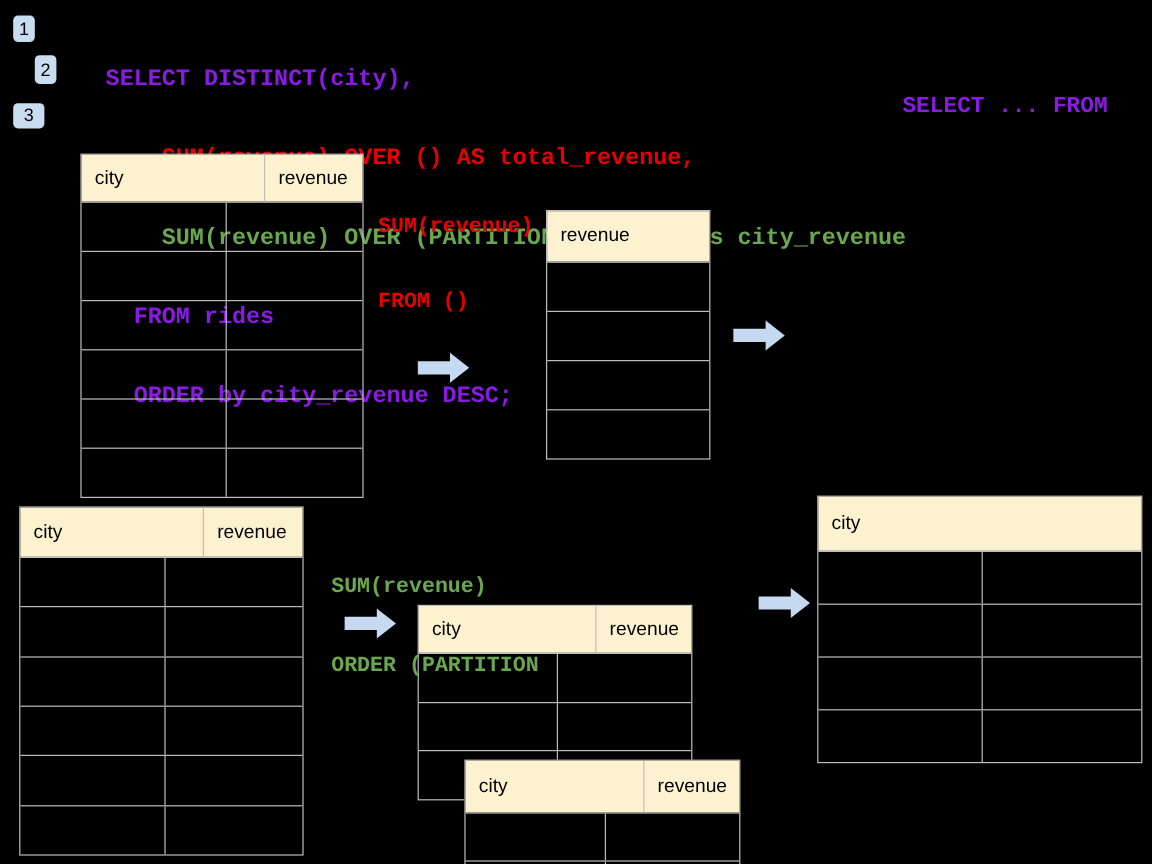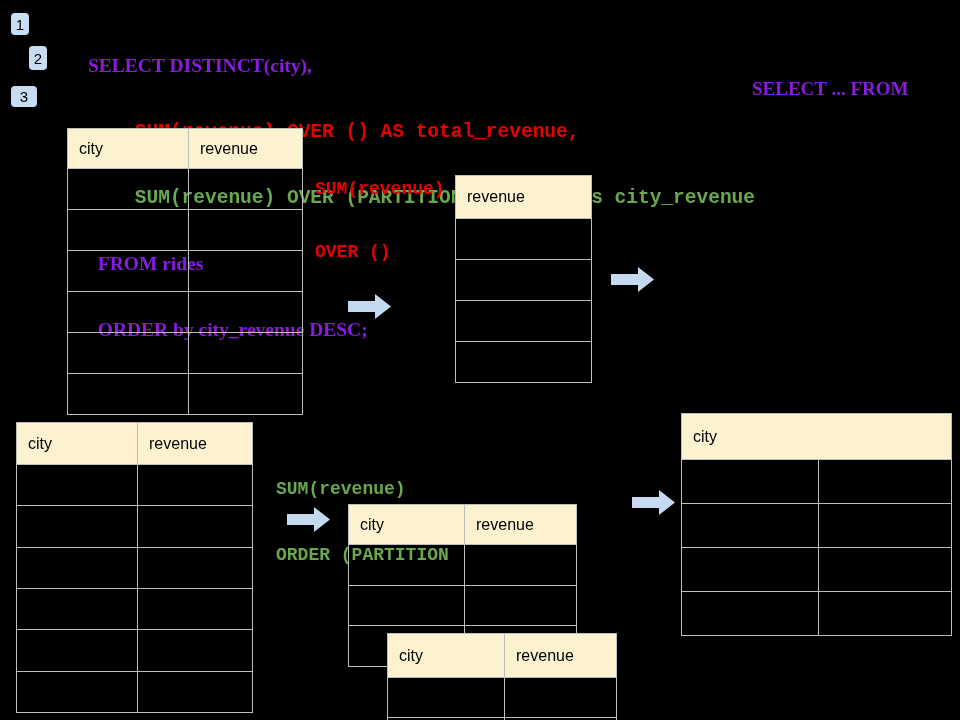--- a/index.html
+++ b/index.html
@@ -11,33 +11,33 @@
   .canvas{position:relative;width:960px;height:720px;background:var(--background);
           overflow:hidden;font-family:"Liberation Sans",sans-serif;}
 
   
   .code{position:absolute;font-family:"Liberation Mono","DejaVu Sans Mono",monospace;
         font-weight:bold;white-space:pre;}
   .sql-main{left:88px;top:11px;font-size:19.5px;line-height:22px;}
   .note{left:752px;top:36px;font-size:19px;line-height:21px;}
   .lbl-total{left:315px;top:137px;font-size:18px;line-height:21px;}
   .lbl-part{left:276px;top:434px;font-size:18px;line-height:22px;}
-  .c-purple{color:var(--purple);font-family:Liberation Serif, serif;} .c-red{color:var(--red);} .c-green{color:var(--green);}
+  .c-purple{color:var(--purple);} .c-red{color:var(--red);} .c-green{color:var(--green);}
 
   
   .badge{position:absolute;background:var(--badge);border-radius:4px;color:#000;
          display:flex;align-items:center;justify-content:center;font-size:15px;}
   #badge1{left:11px;top:13px;width:18px;height:22px;}
   #badge2{left:29px;top:46px;width:18px;height:24px;}
   #badge3{left:11px;top:86px;width:26px;height:21px;}
 
   
   .tbl{position:absolute;border:1px solid var(--border);box-sizing:border-box;
        display:flex;flex-direction:column;}
-  .tbl .hdr{display:flex;background:var(--header_bg);flex:0 0 auto;}
+  .tbl .hdr{display:flex;background:var(--header_bg);flex:0 0 auto;gap:32px;}
   .tbl .hc{display:flex;align-items:center;padding-left:11px;font-size:16px;color:#000;
            box-sizing:border-box;}
   .tbl .hc+.hc{border-left:1px solid var(--border);}
   .tbl .body{flex:1;display:flex;flex-direction:column;}
   .tbl .row{flex:1;display:flex;border-top:1px solid var(--border);}
   .tbl .cell{box-sizing:border-box;}
   .tbl .cell+.cell{border-left:1px solid var(--border);}
   .grow{flex:1;}
 
   #t1  {left:67px; top:128px;width:236px;height:287px;}
@@ -75,21 +75,21 @@
     <div class="c-purple">  FROM rides</div>
     <div class="c-purple">  ORDER by city_revenue DESC;</div>
   </div>
 
   <div class="code note c-purple">
     <div>SELECT ... FROM</div>
   </div>
 
   <div class="code lbl-total c-red">
     <div>SUM(revenue)</div>
-    <div>OVER ()</div>
+    <div>FROM ()</div>
   </div>
 
   <div class="code lbl-part c-green">
     <div>SUM(revenue)</div>
     <div>ORDER (PARTITION</div>
   </div>
 
   <div class="tbl" id="t1">
     <div class="hdr">
       <div class="hc w1">city</div>

